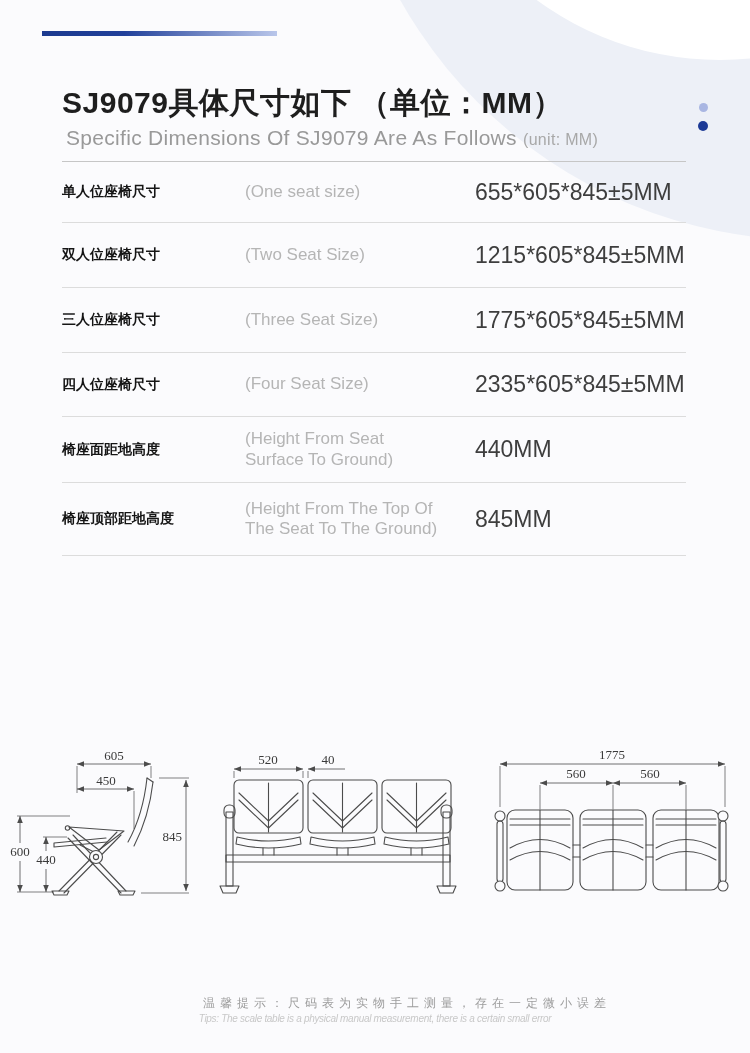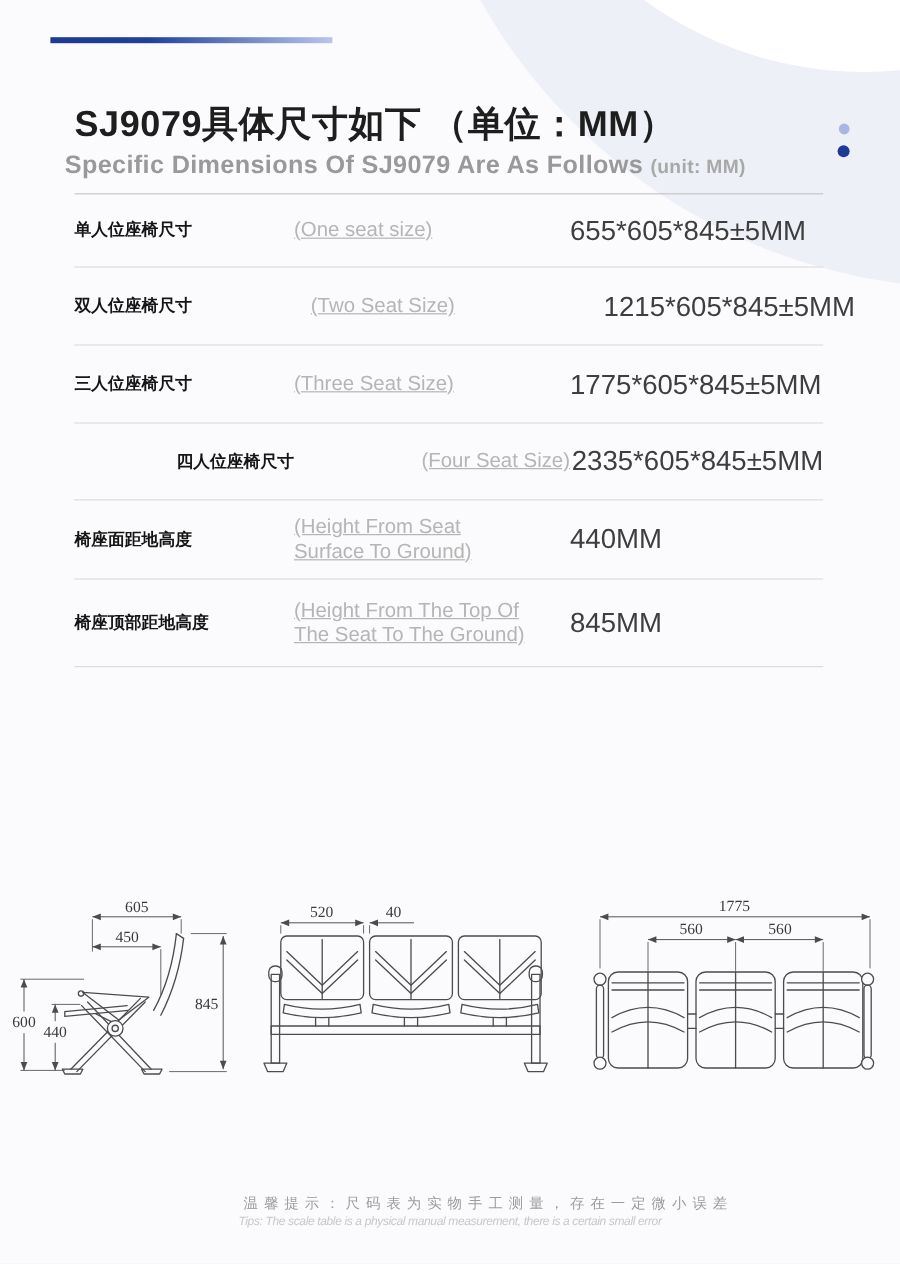--- a/index.html
+++ b/index.html
@@ -15,38 +15,38 @@
     border-radius:50%;background:#ffffff;z-index:1;}
   .dot{position:absolute;border-radius:50%;z-index:3;}
   .dot-light{left:699px;top:103px;width:9px;height:9px;background:#a9b6e2;}
   .dot-dark{left:698px;top:121px;width:10px;height:10px;background:#1c3a96;}
   
   .top-bar{position:absolute;left:42px;top:31px;width:235px;height:5px;z-index:2;
     background:linear-gradient(90deg,#1c3a8f 0%,#21409a 35%,#b9c6ea 100%);}
   .title{position:absolute;left:62px;top:83px;z-index:2;margin:0;
     font-size:30px;font-weight:700;color:#1e1e1e;letter-spacing:0.5px;white-space:nowrap;}
   .title .unit{font-size:30px;font-weight:700;margin-left:8px;}
-  .subtitle{position:absolute;left:54px;top:126px;z-index:2;margin:0;
-    font-size:21px;font-weight:700;color:#999999;letter-spacing:0.3px;white-space:nowrap;}
+  .subtitle{position:absolute;left:66px;top:126px;z-index:2;margin:0;
+    font-size:21px;font-weight:400;color:#999999;letter-spacing:0.3px;white-space:nowrap;}
   .subtitle .unit{font-size:16px;color:#a8a8a8;}
   .header-divider{position:absolute;left:62px;top:161px;width:624px;height:1px;
     background:#c6c6c6;z-index:2;}
   
   .spec-table{position:absolute;left:62px;top:162px;width:624px;z-index:2;}
   .spec-row{display:flex;align-items:center;border-bottom:1px solid #dcdcdc;box-sizing:border-box;}
   .spec-row:nth-child(1){height:61px;}
-  .spec-row:nth-child(2){height:65px;gap:14px;}
+  .spec-row:nth-child(2){height:65px;}
   .spec-row:nth-child(3){height:65px;}
-  .spec-row:nth-child(4){height:64px;text-align:right;}
+  .spec-row:nth-child(4){height:64px;}
   .spec-row:nth-child(5){height:66px;}
   .spec-row:nth-child(6){height:73px;}
   .spec-row:nth-child(7){height:63px;}
   .col-zh{width:183px;flex:0 0 183px;font-size:14px;font-weight:700;color:#151515;white-space:nowrap;}
   .col-en{width:230px;flex:0 0 230px;font-size:17px;color:#b5b5b5;line-height:1.2;}
-  .col-en span{display:inline-block;max-width:200px;text-decoration:underline;}
+  .col-en span{display:inline-block;max-width:200px;}
   .col-val{flex:1;font-size:23px;color:#3e3e3e;white-space:nowrap;}
   
   .drawing{position:absolute;z-index:2;}
   #side-view{left:10px;top:745px;}
   #front-view{left:212px;top:748px;}
   #rear-view{left:478px;top:745px;}
   .obj{stroke:#4c4c4c;stroke-width:1.1;fill:none;stroke-linejoin:round;stroke-linecap:round;}
   .objf{stroke:#4c4c4c;stroke-width:1.1;fill:#fbfbfd;}
   .dim{stroke:#4c4c4c;stroke-width:0.8;fill:none;}
   .ext{stroke:#4c4c4c;stroke-width:0.7;fill:none;}

